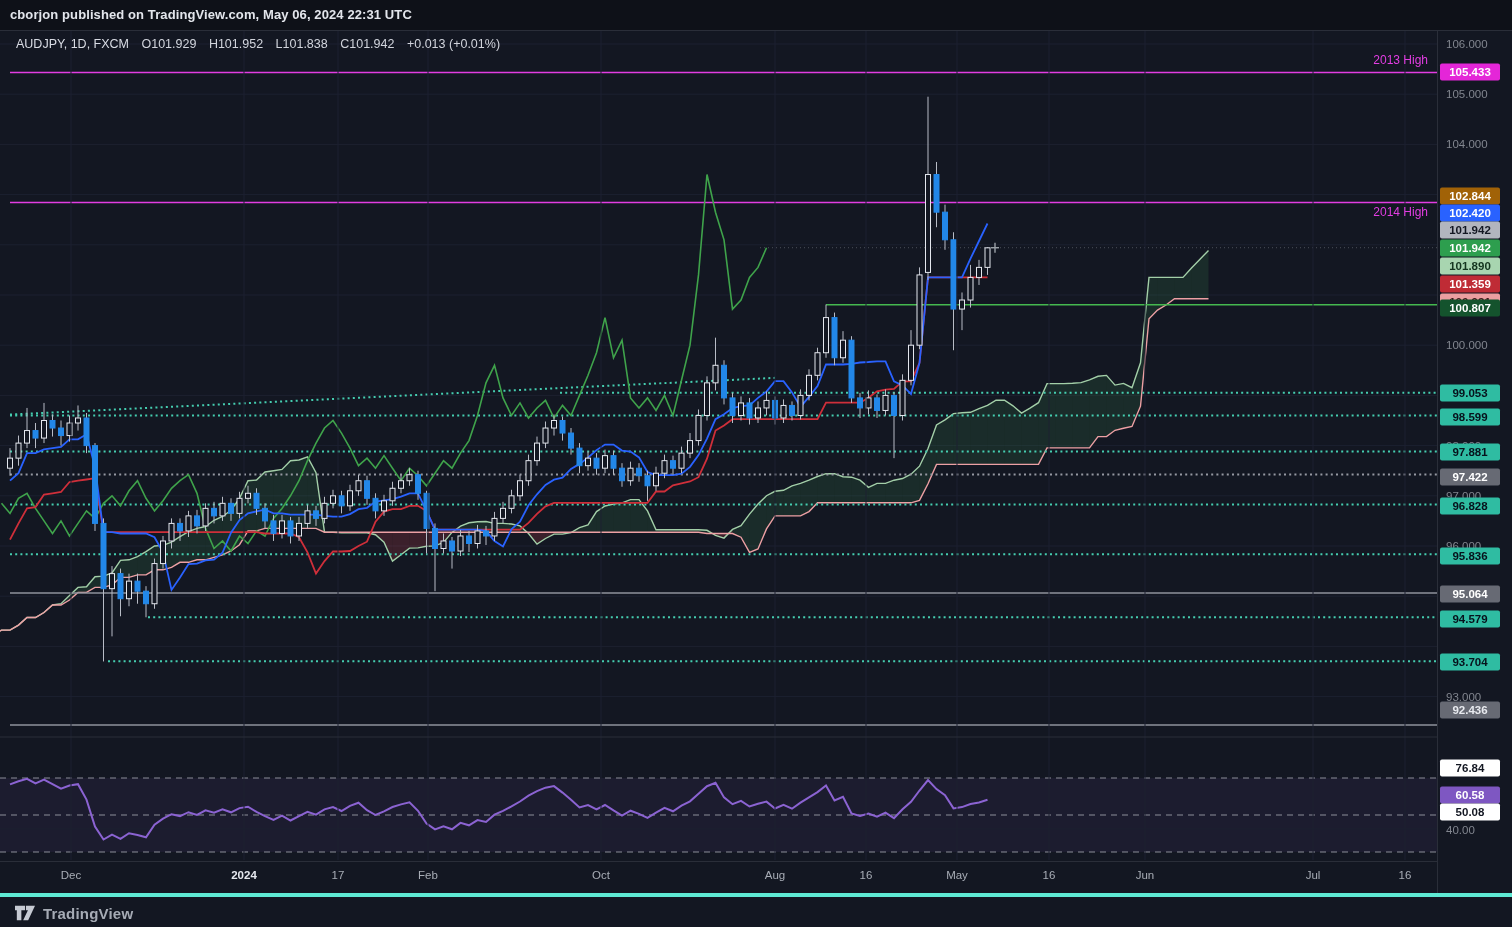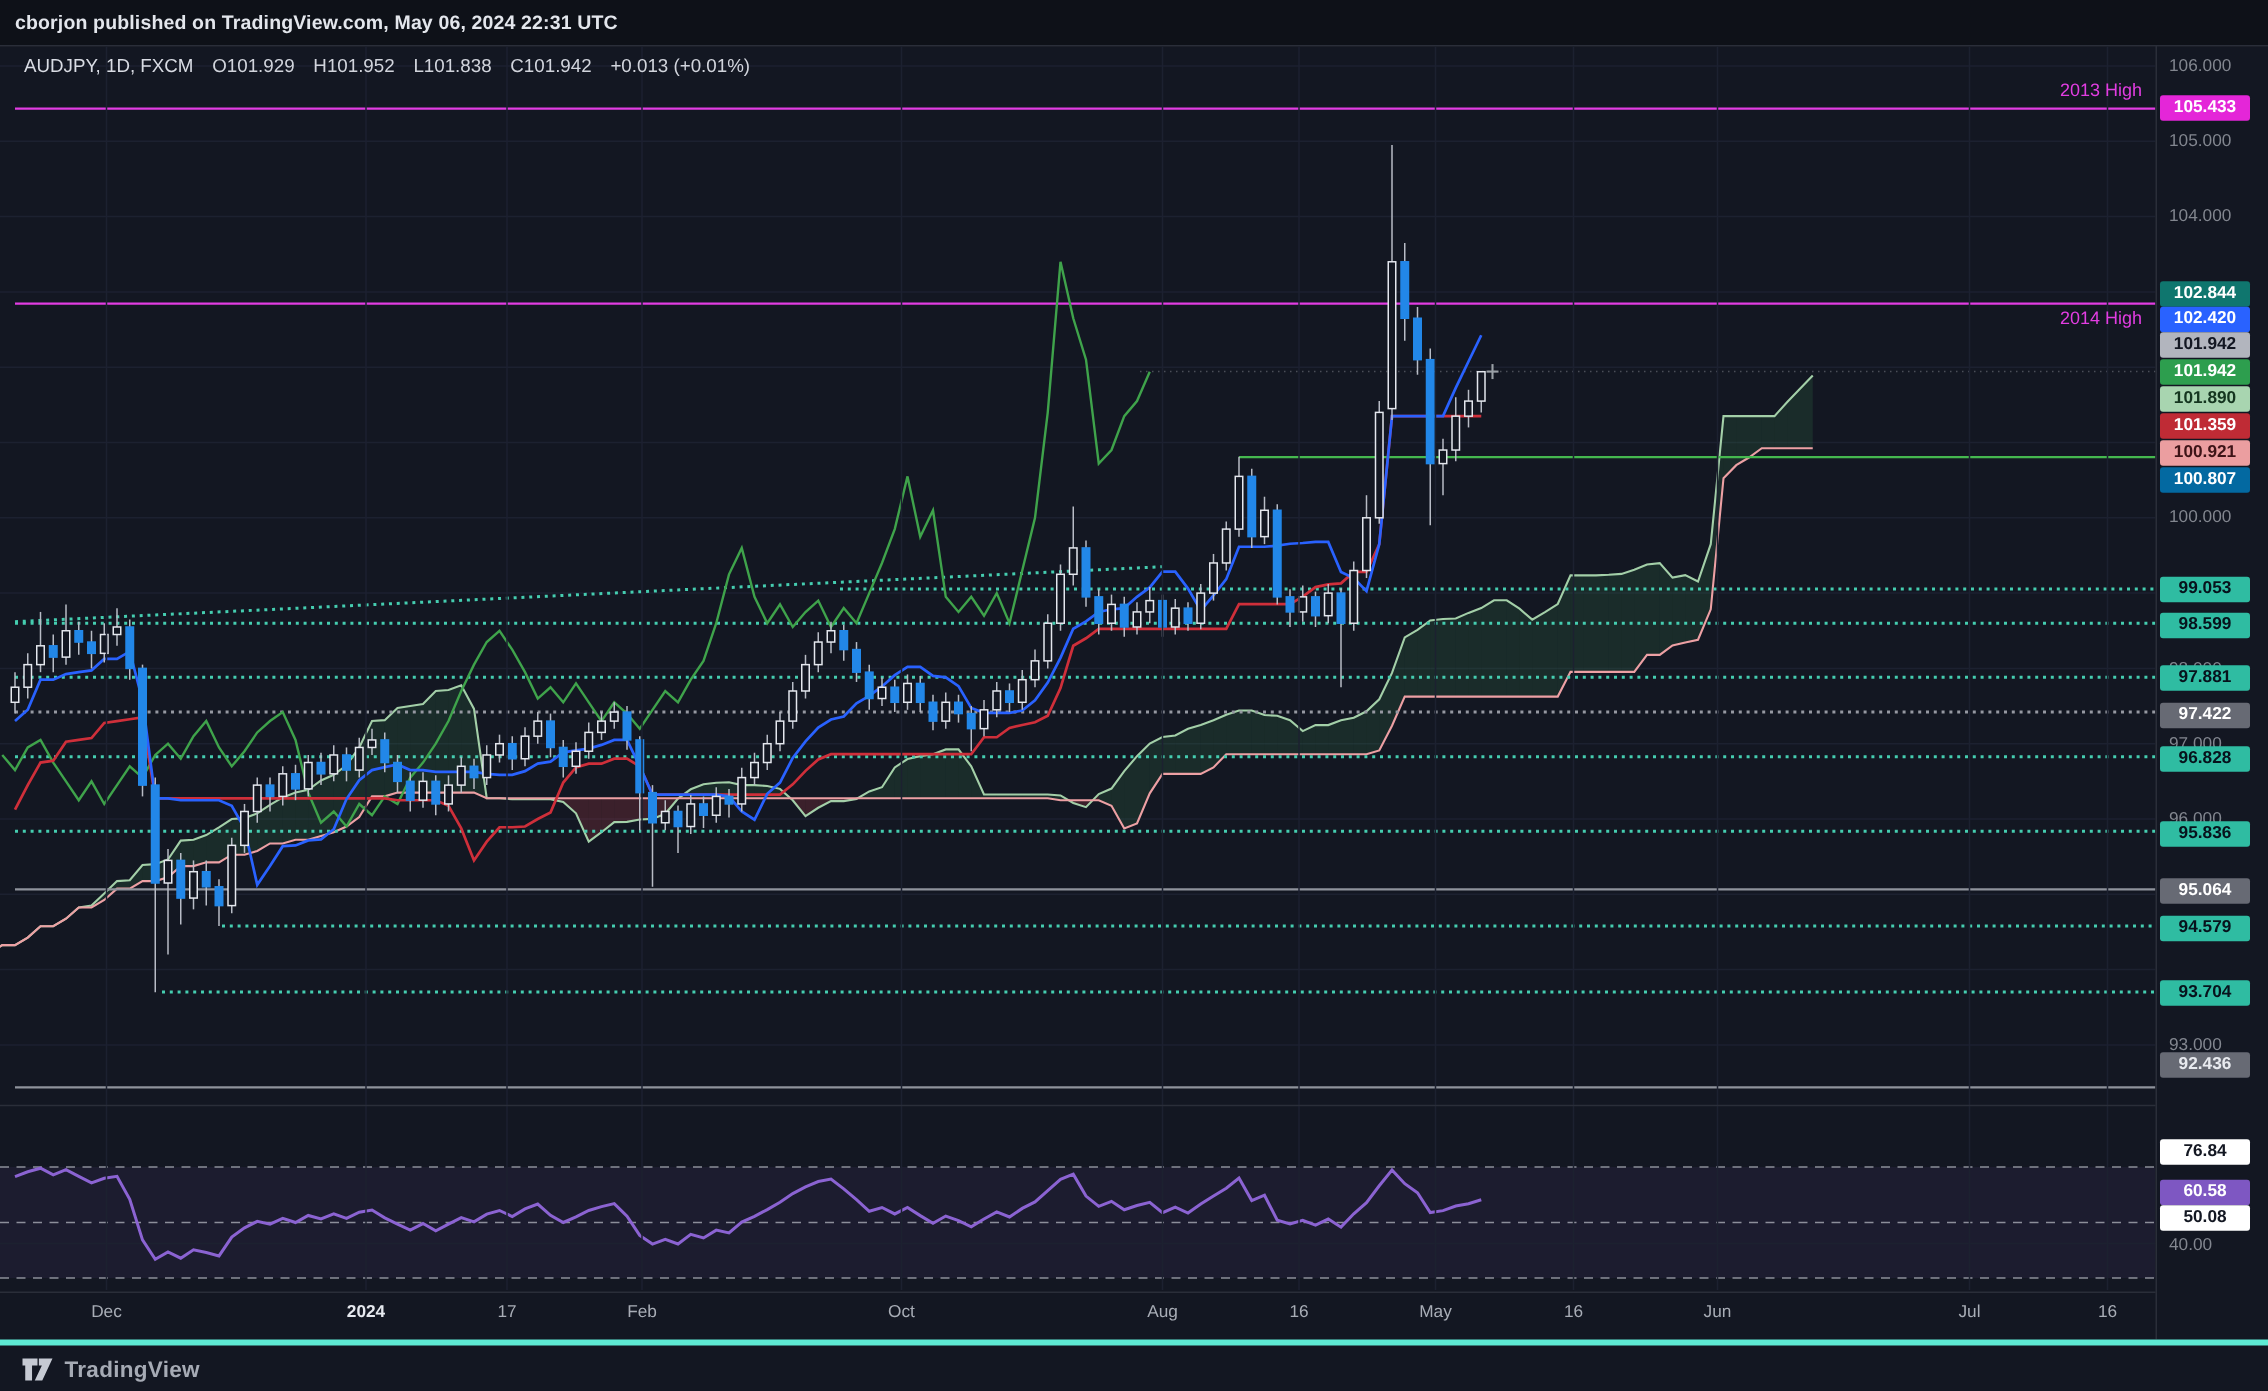--- a/index.html
+++ b/index.html
@@ -496,28 +496,28 @@
       <span class="ptick" style="top: 64px;">105.000</span>
       <span class="ptick" style="top: 114px;">104.000</span>
       <span class="ptick" style="top: 315px;">100.000</span>
       <span class="ptick" style="top: 416px;">98.000</span>
       <span class="ptick" style="top: 466px;">97.000</span>
       <span class="ptick" style="top: 516px;">96.000</span>
       <span class="ptick" style="top: 617px; margin-top: 12px;">94.000</span>
       <span class="ptick" style="top: 667px;">93.000</span>
       <span class="ptick" style="top: 800px;">40.00</span>
       <div class="badge" style="top: 42px; background: rgb(228, 38, 216); color: rgb(255, 255, 255);">105.433</div>
-      <div class="badge" style="top: 166px; background: #0f766e; color: rgb(255, 255, 255);">102.844</div>
+      <div class="badge" style="top: 166px; background: #a16207; color: rgb(255, 255, 255);">102.844</div>
       <div class="badge" style="top: 183px; background: rgb(41, 98, 255); color: rgb(255, 255, 255);">102.420</div>
       <div class="badge" style="top: 200px; background: rgb(178, 181, 190); color: rgb(19, 23, 34);">101.942</div>
       <div class="badge" style="top: 218px; background: rgb(45, 158, 78); color: rgb(255, 255, 255);">101.942</div>
       <div class="badge" style="top: 236px; background: rgb(168, 213, 176); color: rgb(20, 53, 31);">101.890</div>
       <div class="badge" style="top: 254px; background: rgb(191, 43, 53); color: rgb(255, 255, 255);">101.359</div>
       <div class="badge" style="top: 272px; background: rgb(235, 158, 160); color: rgb(61, 20, 23);">100.921</div>
-      <div class="badge" style="top: 290px; background: #0369a1; color: rgb(255, 255, 255);">100.807</div>
+      <div class="badge" style="top: 278px; background: #14532d; color: rgb(255, 255, 255);">100.807</div>
       <div class="badge" style="top: 363px; background: rgb(47, 188, 162); color: rgb(7, 18, 28);">99.053</div>
       <div class="badge" style="top: 387px; background: rgb(47, 188, 162); color: rgb(7, 18, 28);">98.599</div>
       <div class="badge" style="top: 422px; background: rgb(47, 188, 162); color: rgb(7, 18, 28);">97.881</div>
       <div class="badge" style="top: 447px; background: rgb(103, 106, 116); color: rgb(255, 255, 255);">97.422</div>
       <div class="badge" style="top: 476px; background: rgb(47, 188, 162); color: rgb(7, 18, 28);">96.828</div>
       <div class="badge" style="top: 526px; background: rgb(47, 188, 162); color: rgb(7, 18, 28);">95.836</div>
       <div class="badge" style="top: 564px; background: rgb(103, 106, 116); color: rgb(255, 255, 255);">95.064</div>
       <div class="badge" style="top: 589px; background: rgb(47, 188, 162); color: rgb(7, 18, 28);">94.579</div>
       <div class="badge" style="top: 632px; background: rgb(47, 188, 162); color: rgb(7, 18, 28);">93.704</div>
       <div class="badge" style="top: 680px; background: rgb(103, 106, 116); color: rgb(232, 234, 239);">92.436</div>

